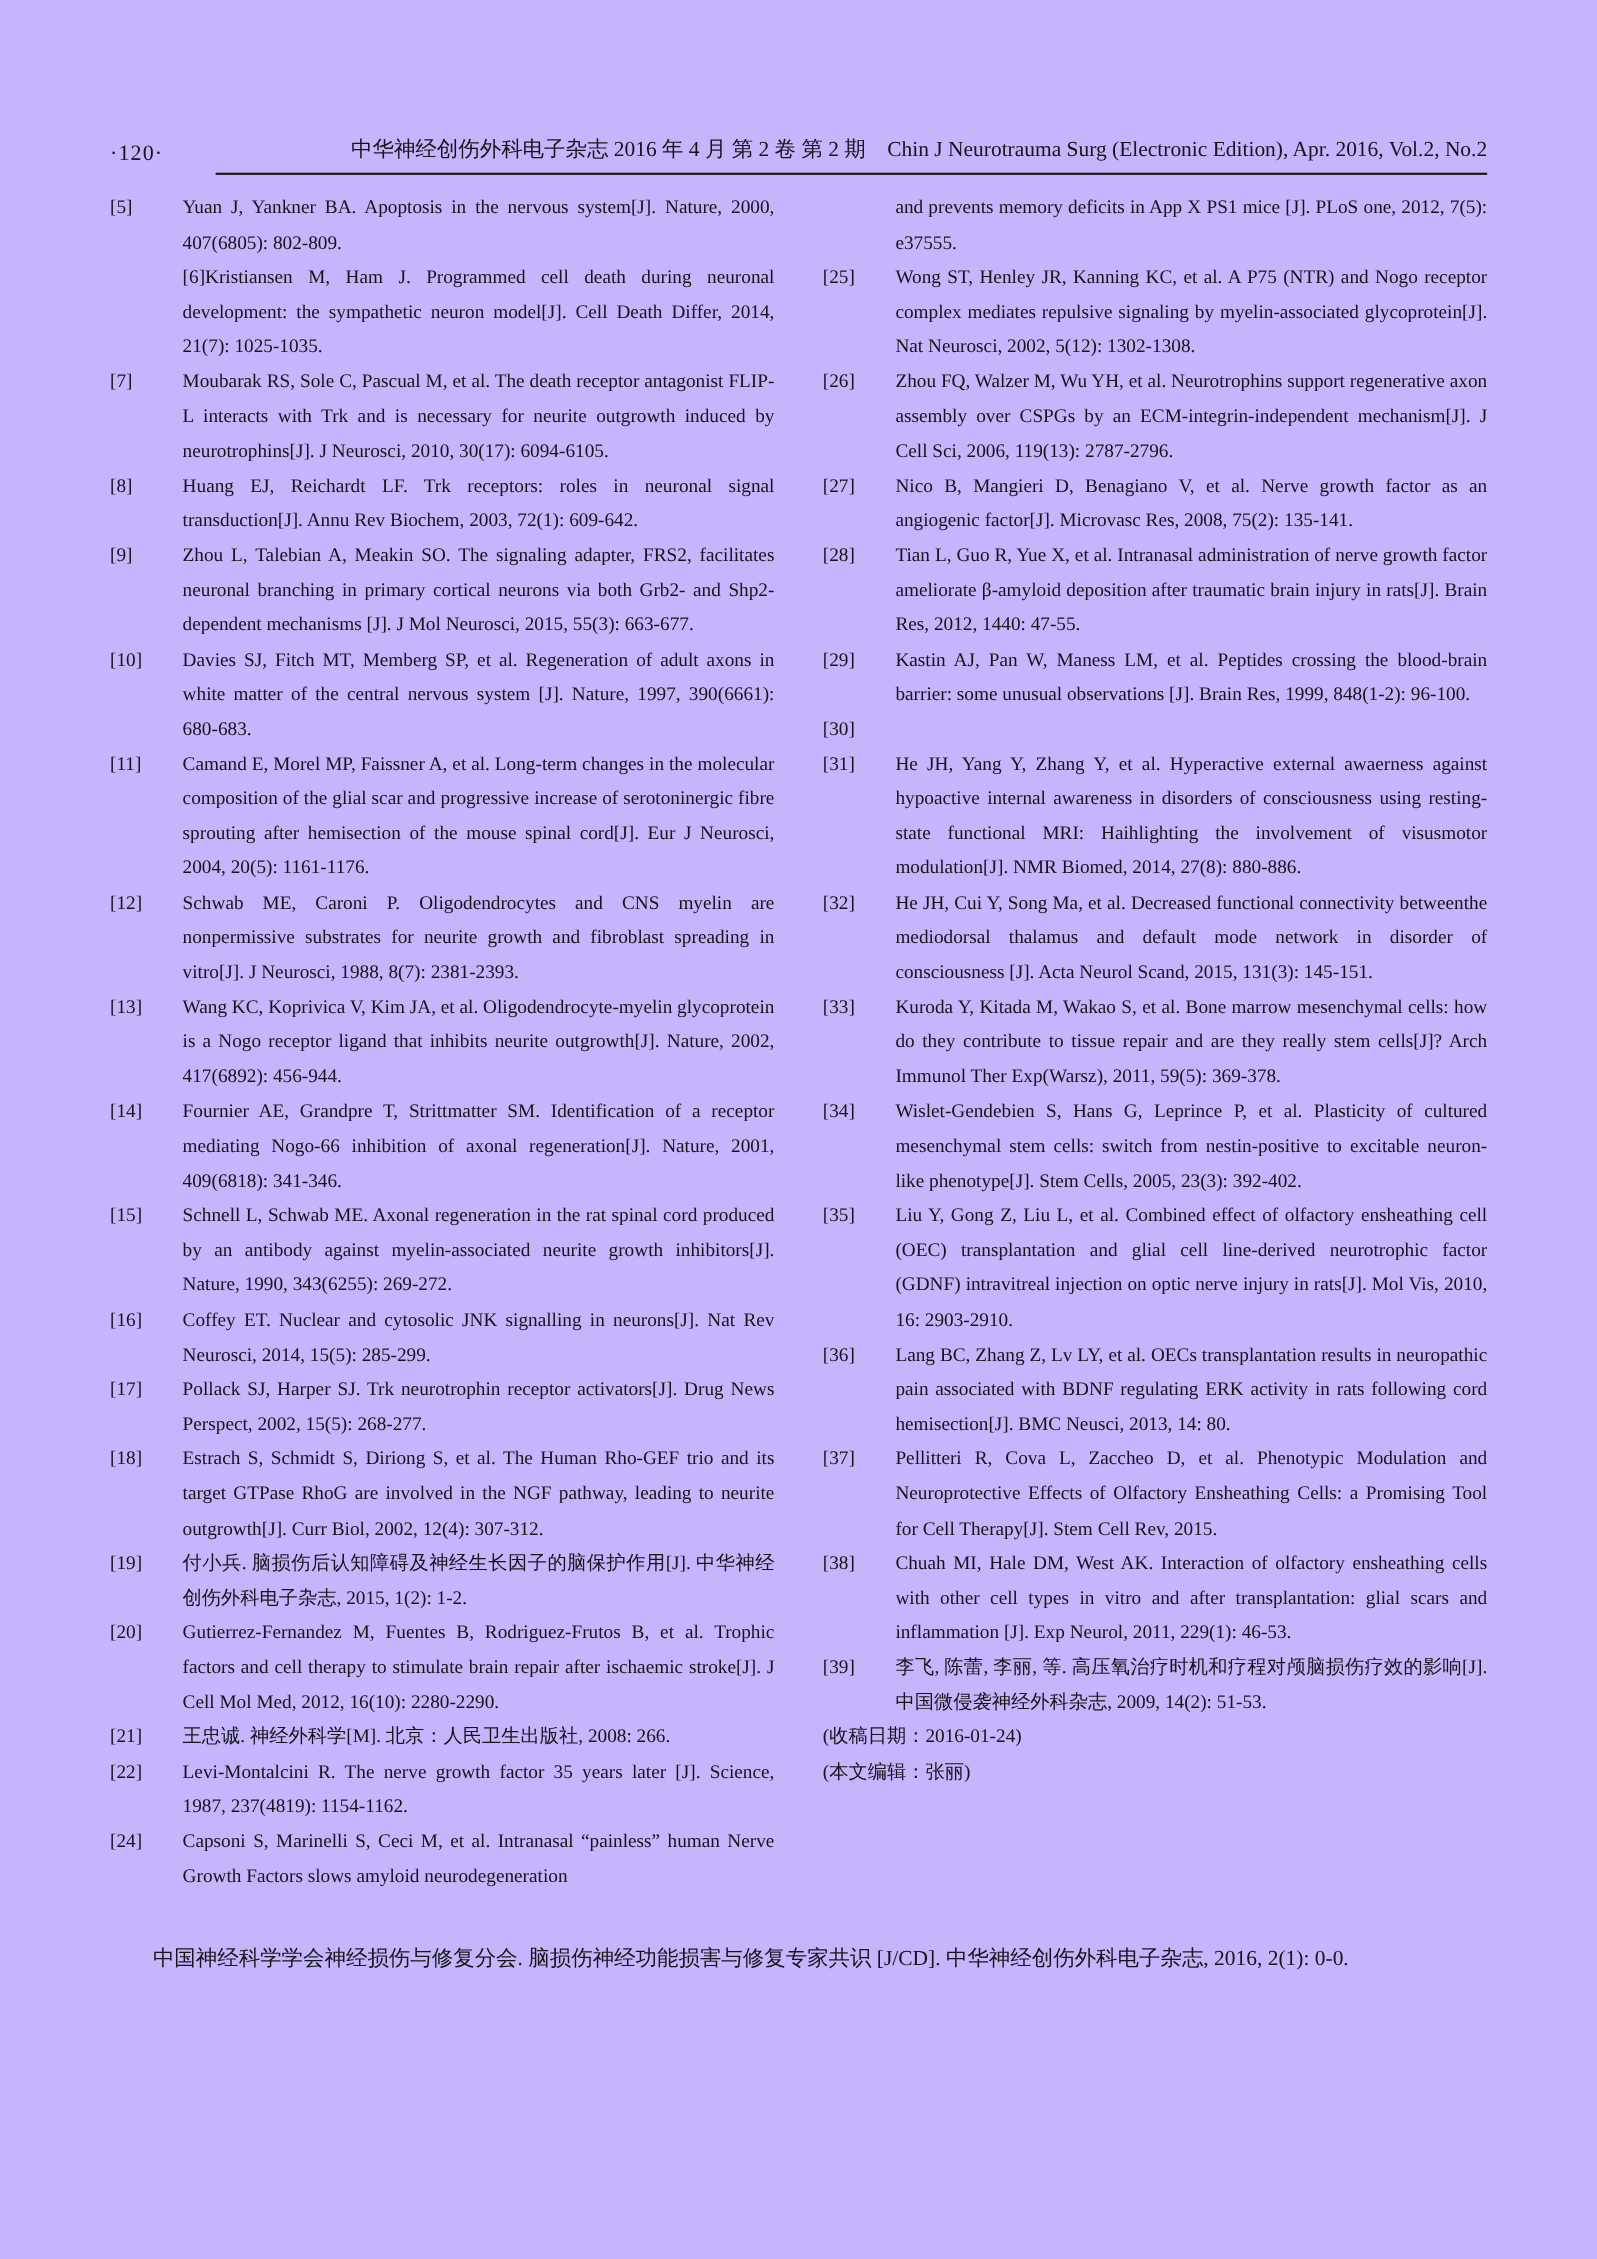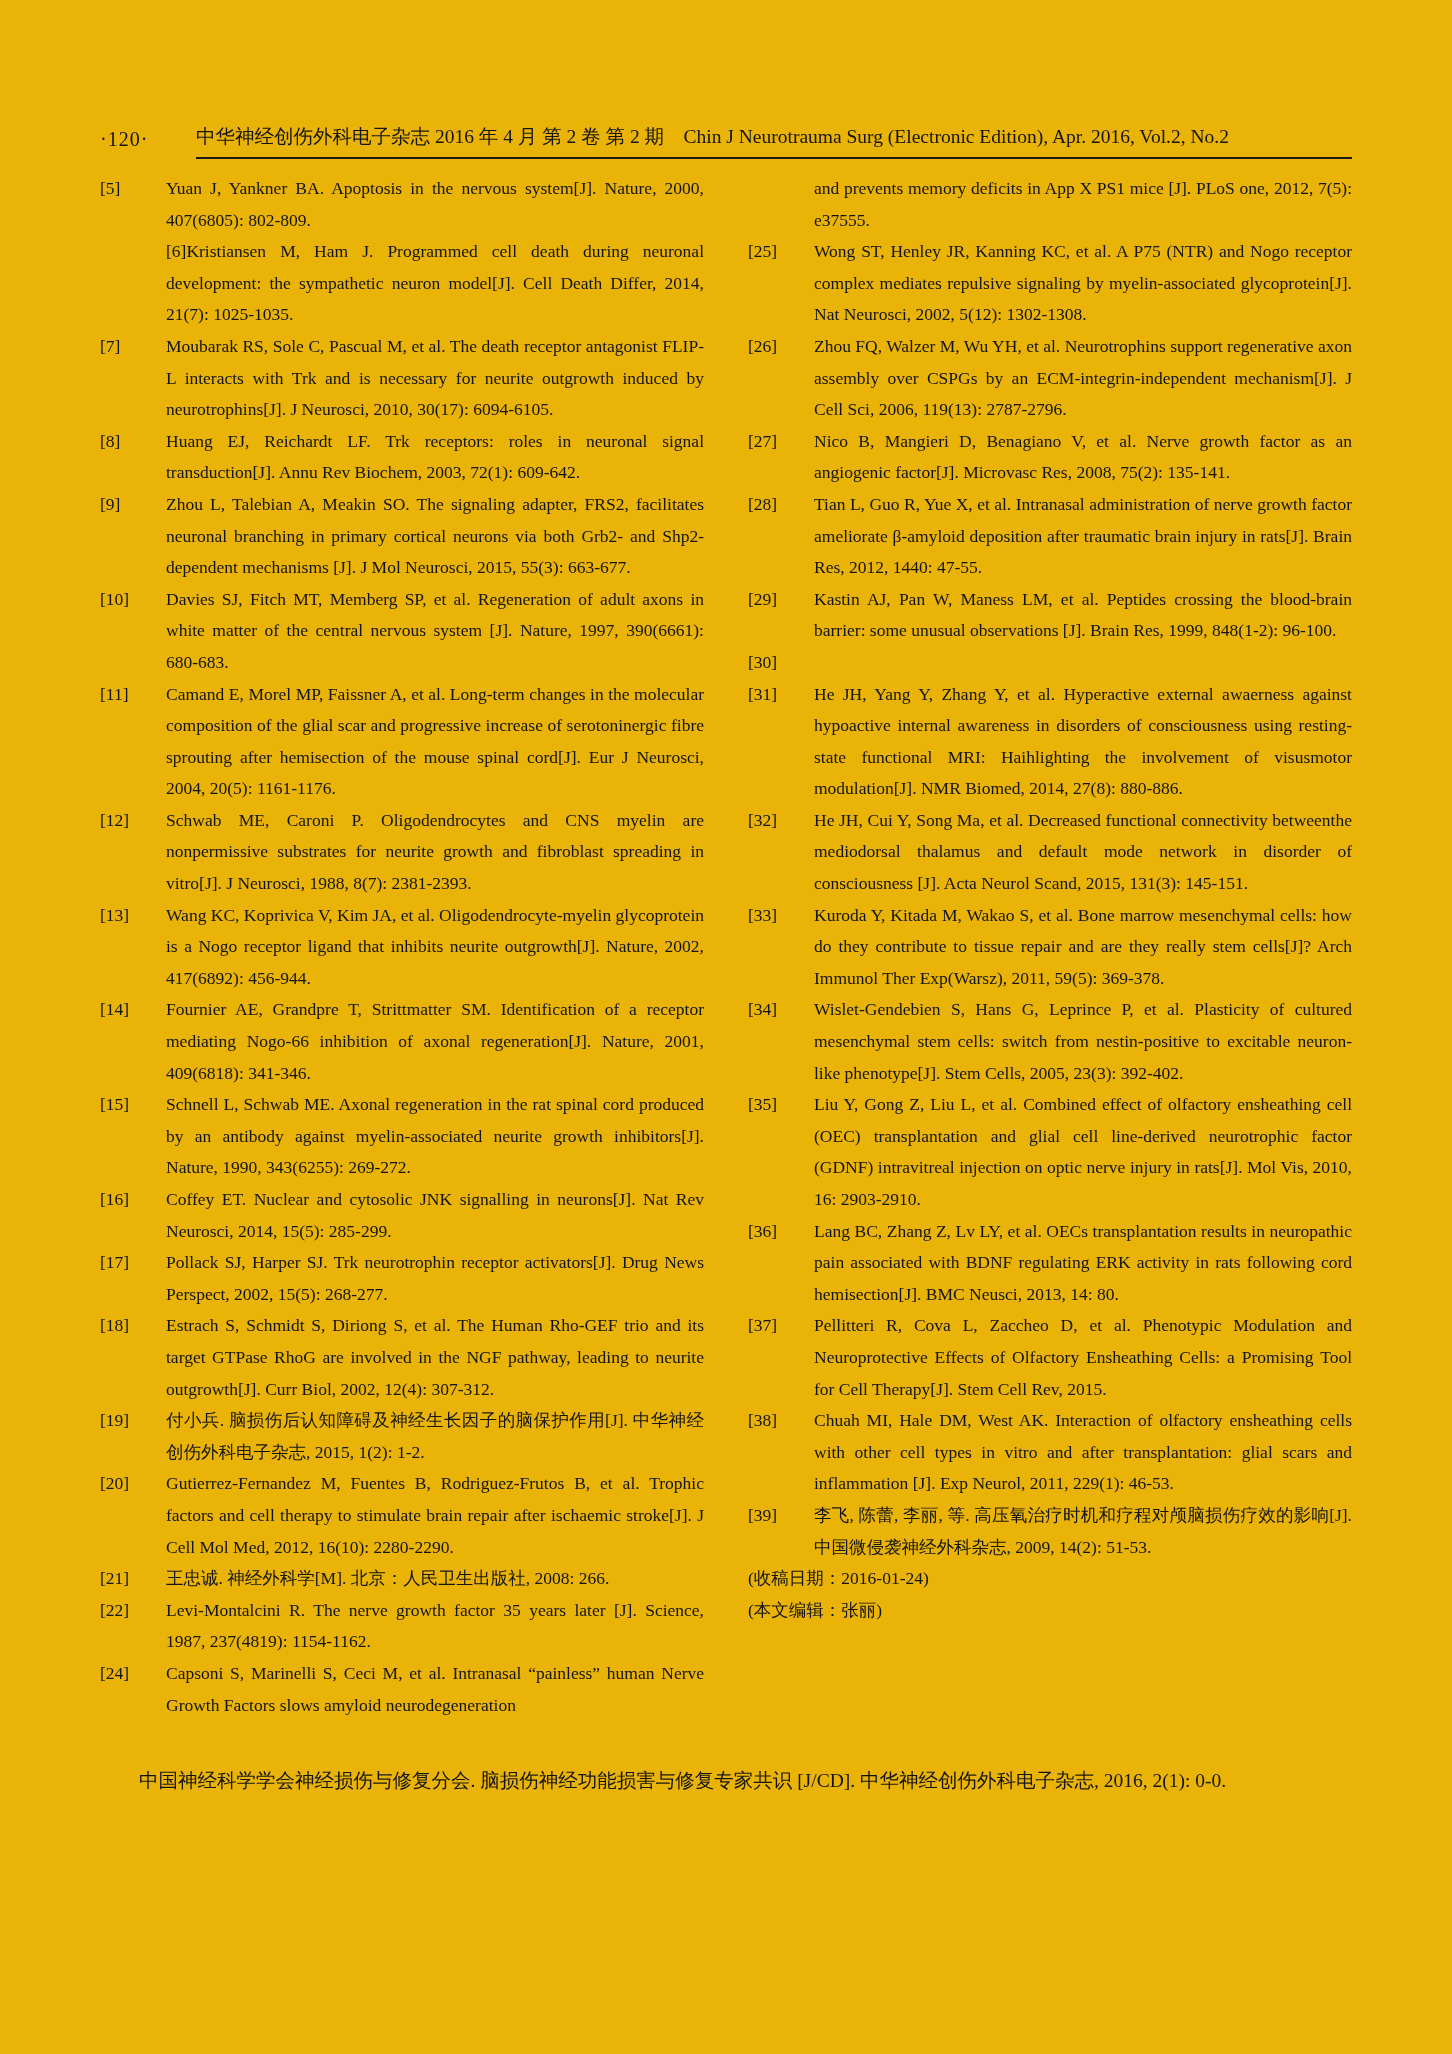--- a/index.html
+++ b/index.html
@@ -1,42 +1,42 @@
 <!DOCTYPE html>
 <html><head>
 <meta charset="utf-8">
 <style>
   html, body { margin: 0; padding: 0; background: #e8e8e8; }
   .page {
     position: relative;
     width: 1452px;
     height: 2054px;
     margin: 0 auto;
-    background: #eab308;
+    background: #c4b5fd;
     color: #151515;
     font-family: "Liberation Serif", "DejaVu Serif", serif;
     box-sizing: border-box;
     padding: 124px 100px 0 100px;
     overflow: hidden;
   }
   .header {
     display: flex;
     align-items: flex-end;
     font-size: 20px;
     line-height: 26px;
   }
   .page-num {
     width: 96px;
     flex-shrink: 0;
     padding-bottom: 7px;
     letter-spacing: 1px;
   }
   .header-title {
     flex: 1;
-    text-align: left;
+    text-align: right;
     white-space: nowrap;
     border-bottom: 2.5px solid #1a1a1a;
     padding-bottom: 7px;
     font-size: 19.5px;
   }
   .columns {
     display: flex;
     gap: 44px;
     margin-top: 14px;
   }

